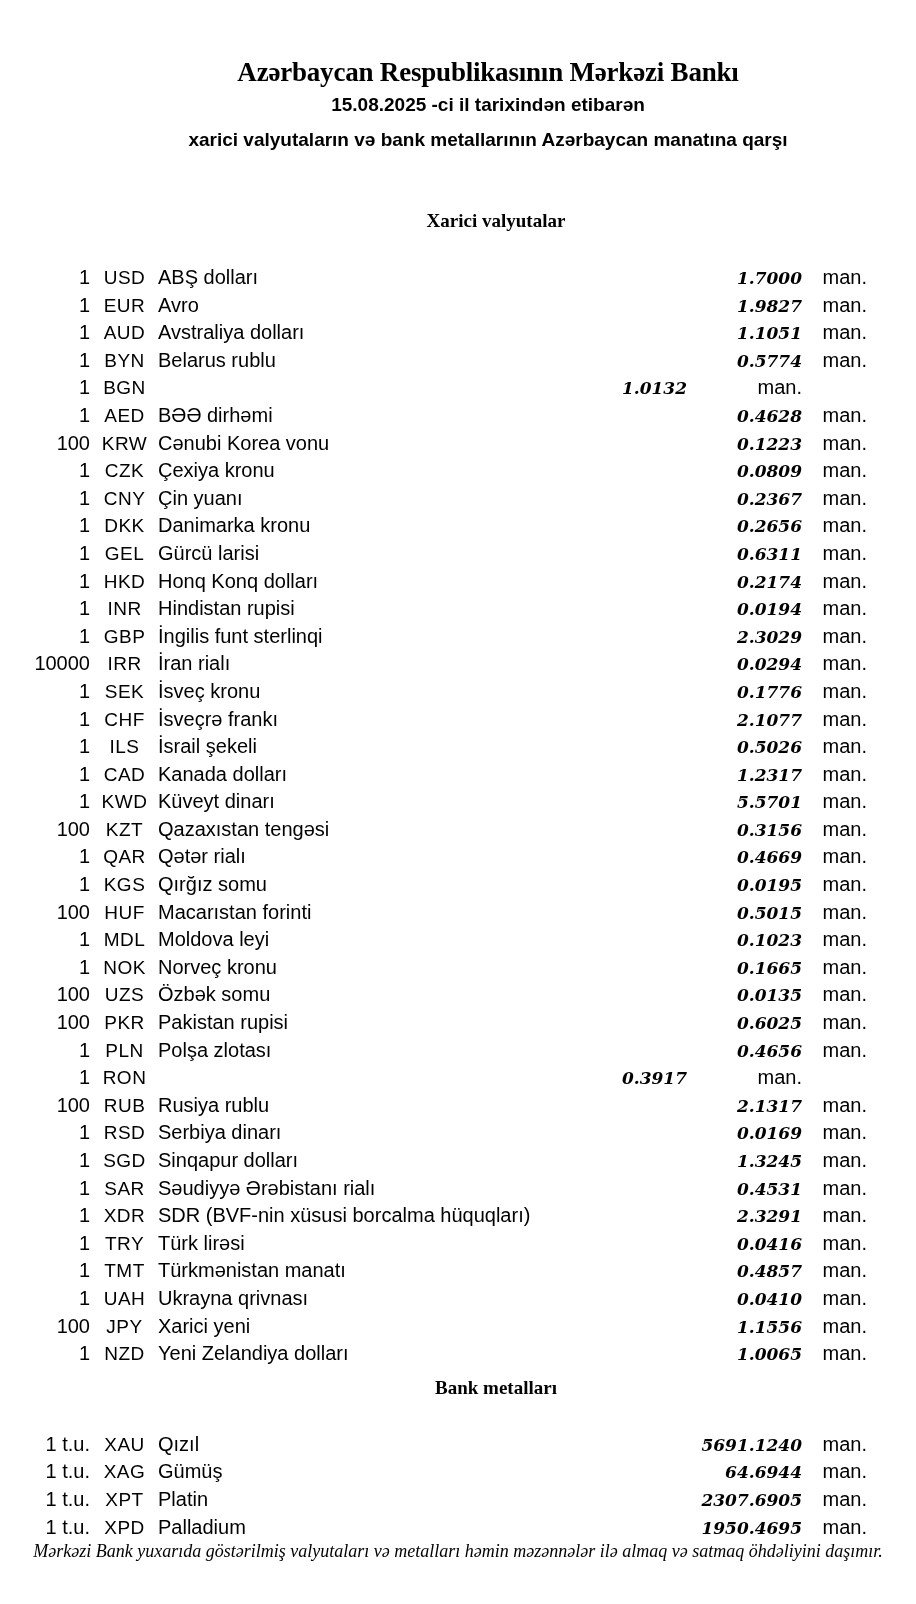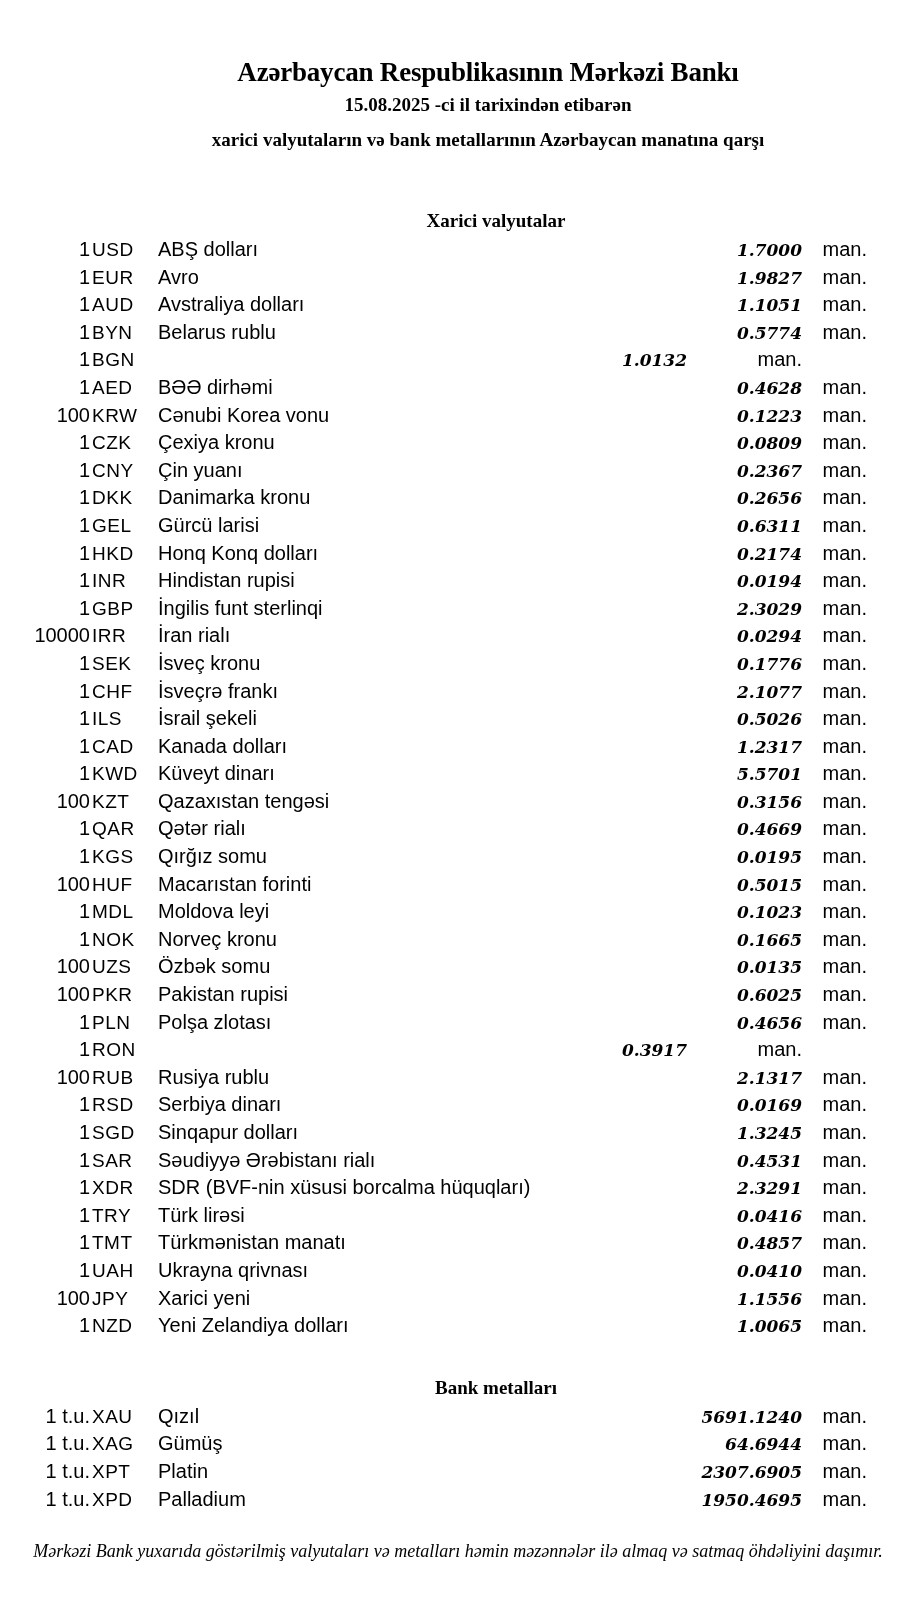--- a/index.html
+++ b/index.html
@@ -23,28 +23,28 @@
   }
   .doc-title {
     font-family: "Liberation Serif", serif;
     font-weight: 700;
     font-size: 27px;
     line-height: 34px;
     letter-spacing: -0.2px;
   }
   .doc-date {
     margin-top: 4px;
-    font-family: Liberation Serif, serif;
+    font-family: Liberation Sans, sans-serif;
     font-weight: 700;
     font-size: 19px;
     line-height: 24px;
   }
   .doc-subtitle {
     margin-top: 11px;
-    font-family: Liberation Serif, serif;
+    font-family: Liberation Sans, sans-serif;
     font-weight: 700;
     font-size: 19px;
     line-height: 24px;
   }
   .section-title {
     padding-left: 76px;
     text-align: center;
     font-family: "Liberation Serif", serif;
     font-weight: 700;
     font-size: 19px;
@@ -64,22 +64,24 @@
     height: 27.6px;
     line-height: 27.6px;
     white-space: nowrap;
   }
   .cell-qty {
     text-align: right;
     font-size: 20px;
     padding-right: 2px;
   }
   .cell-code {
+    text-align: center;
     font-size: 19px;
     letter-spacing: 0.5px;
+    margin-top: 28px;
   }
   .cell-name {
     text-align: left;
     font-size: 20px;
     padding-left: 1px;
   }
   .cell-rate {
     text-align: right;
     font-family: "DejaVu Serif", serif;
     font-style: italic;

